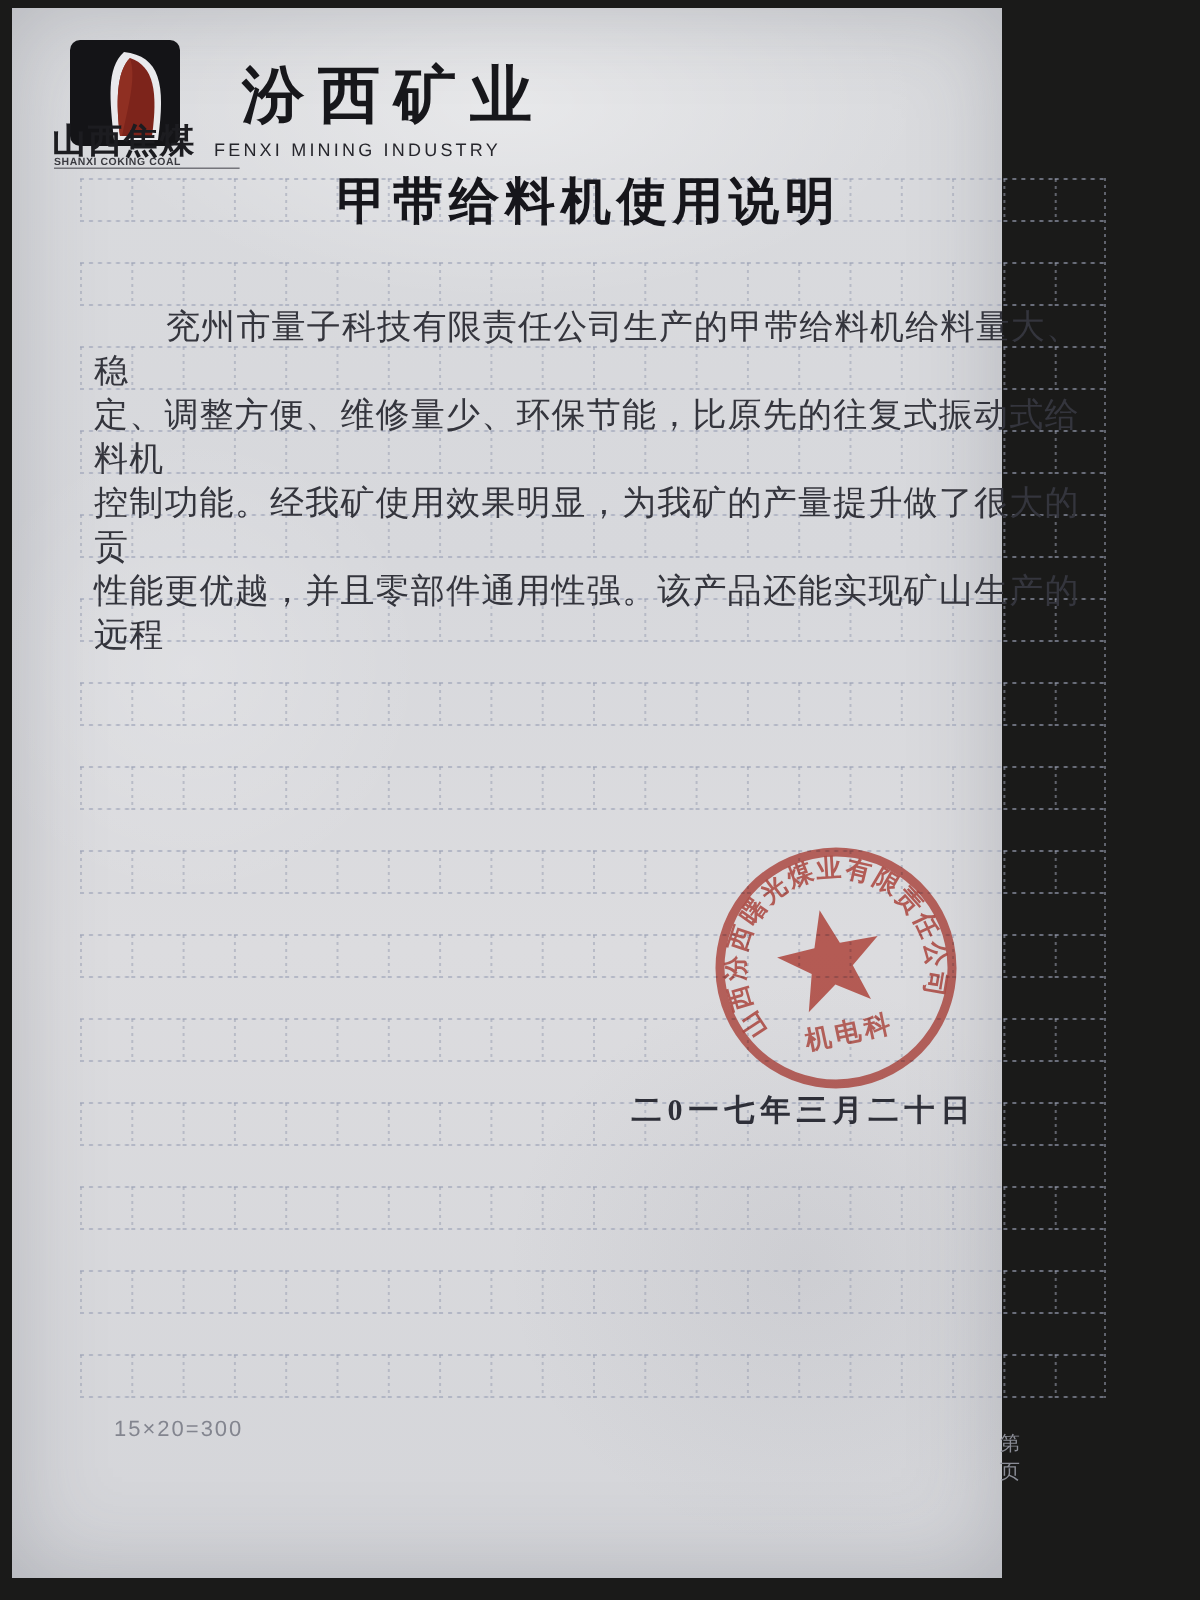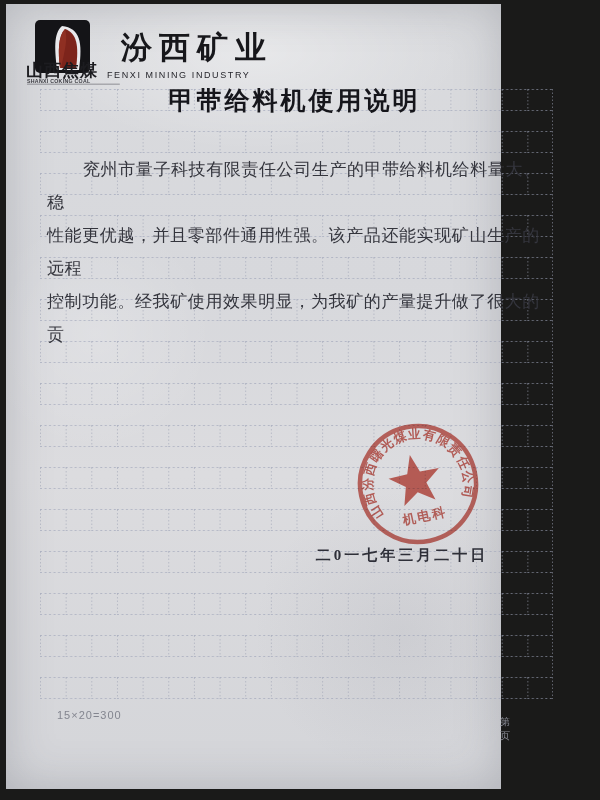--- a/index.html
+++ b/index.html
@@ -34,21 +34,21 @@
   
   .grid { position:absolute; left:34px; top:85px; }
   .gl { stroke:#9ba1b6; stroke-width:1; stroke-dasharray:2 2.5; opacity:0.62; }
   .gv { stroke:#9aa0b2; stroke-width:1; stroke-dasharray:1.5 2; opacity:0.55; }
 
   
   .doc-title { position:absolute; left:0; top:80px; width:577px; text-align:center;
                font-size:25px; font-weight:bold; letter-spacing:3px; color:#16161b;
                font-family:Liberation Sans, sans-serif; }
   .body-par { position:absolute; left:41px; top:149px; width:508px;
-              font-size:17px; line-height:33px; letter-spacing:0.6px; color:#34353d;
+              font-size:17px; line-height:22px; letter-spacing:0.6px; color:#34353d;
               font-family:"Liberation Serif","DejaVu Serif",serif; }
   .body-par .indent { text-indent:36px; }
 
   .sig-company { position:absolute; left:216px; top:506px; width:360px; text-align:center;
                  font-size:17px; letter-spacing:1px; color:#2e2f38;
                  font-family:"Liberation Serif","DejaVu Serif",serif; }
   .sig-date { position:absolute; left:216px; top:542px; width:360px; text-align:center;
               font-size:15px; letter-spacing:3px; color:#2e2f38;
               font-family:"Liberation Serif","DejaVu Serif",serif;font-weight:bold; }
 
@@ -87,22 +87,23 @@
         </pattern>
       </defs>
       <rect width="513" height="614" fill="url(#gcell)"></rect>
       <line class="gv" x1="512.5" y1="0" x2="512.5" y2="610"></line>
     </svg>
 
     <div class="doc-title">甲带给料机使用说明</div>
 
     <div class="body-par">
       <div class="indent">兖州市量子科技有限责任公司生产的甲带给料机给料量大、稳</div>
+      <div>定、调整方便、维修量少、环保节能，比原先的往复式振动式给料机</div>
+      <div>控制功能。经我矿使用效果明显，为我矿的产量提升做了很大的贡</div>
       <div>性能更优越，并且零部件通用性强。该产品还能实现矿山生产的远程</div>
-      <div>控制功能。经我矿使用效果明显，为我矿的产量提升做了很大的贡</div>
     </div>
 
     <div class="sig-date">二0一七年三月二十日</div>
 
     <svg class="seal" width="136" height="136">
       <g transform="rotate(-12 65 65)">
         <circle cx="65" cy="65" r="58" fill="none" stroke="#c4473d" stroke-width="4.5" opacity="0.85"></circle>
         <polygon points="63,35 69.5,53.1 88.7,53.7 73.5,65.4 78.9,83.8 63,73 47.1,83.8 52.5,65.4 37.3,53.7 56.5,53.1" fill="#c84a3f" opacity="0.9"></polygon>
         <defs>
           <path id="sealArc" d="M 25 88 A 46 46 0 1 1 105 88" fill="none"></path>

